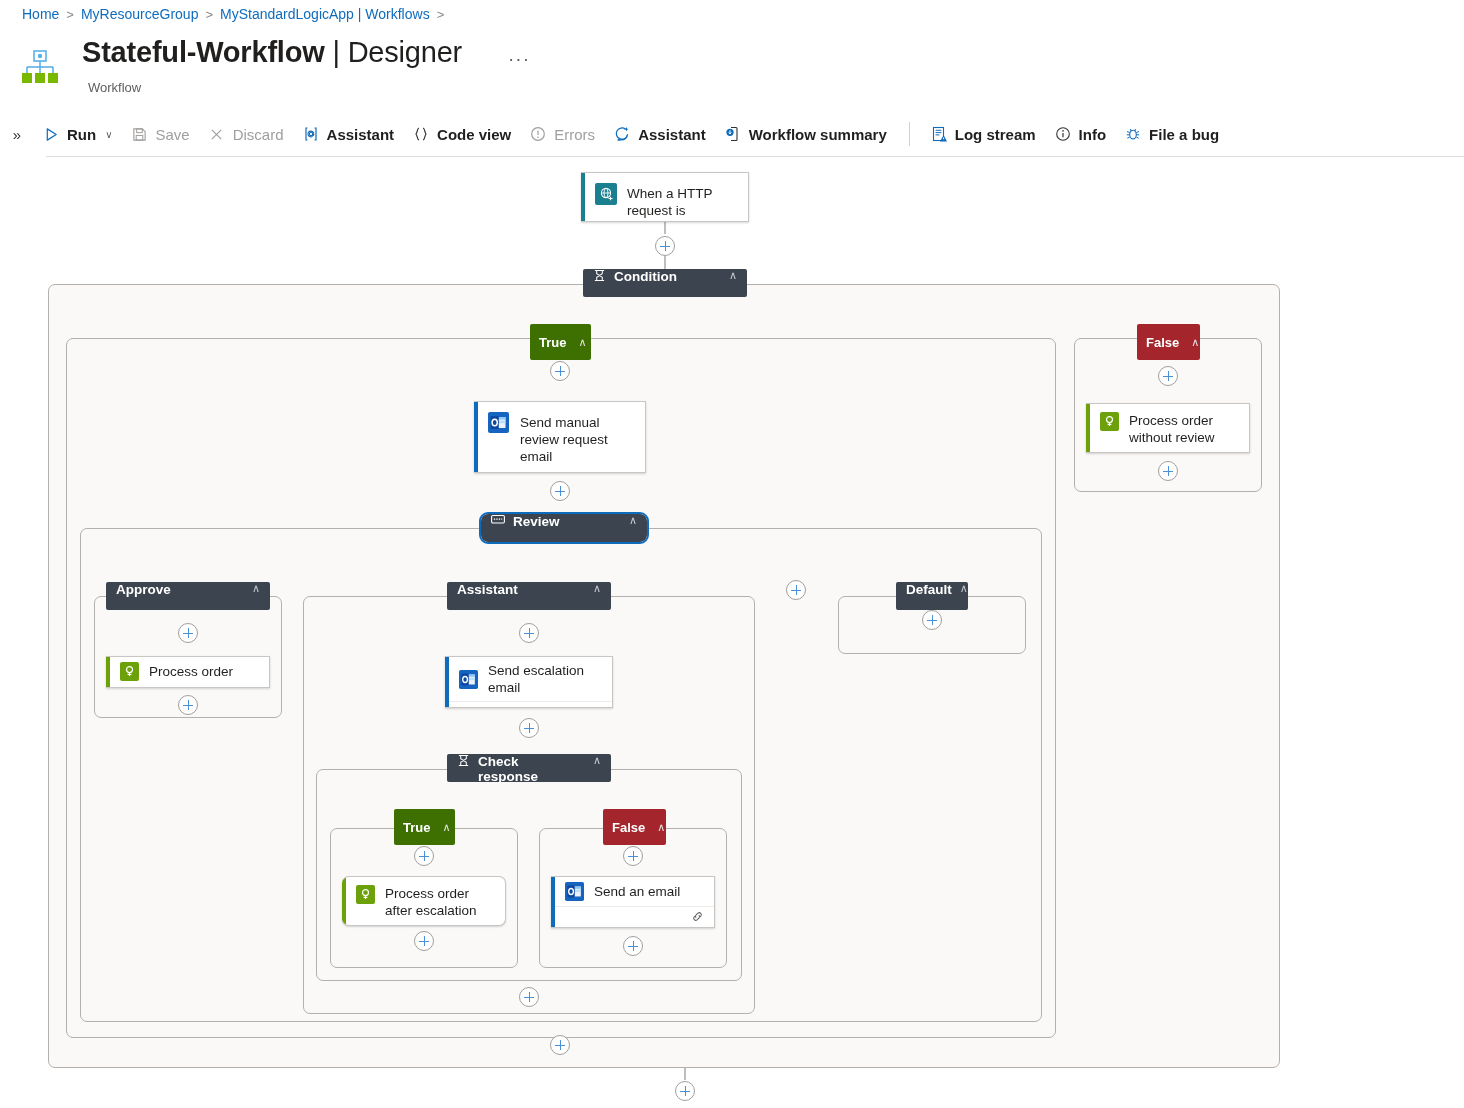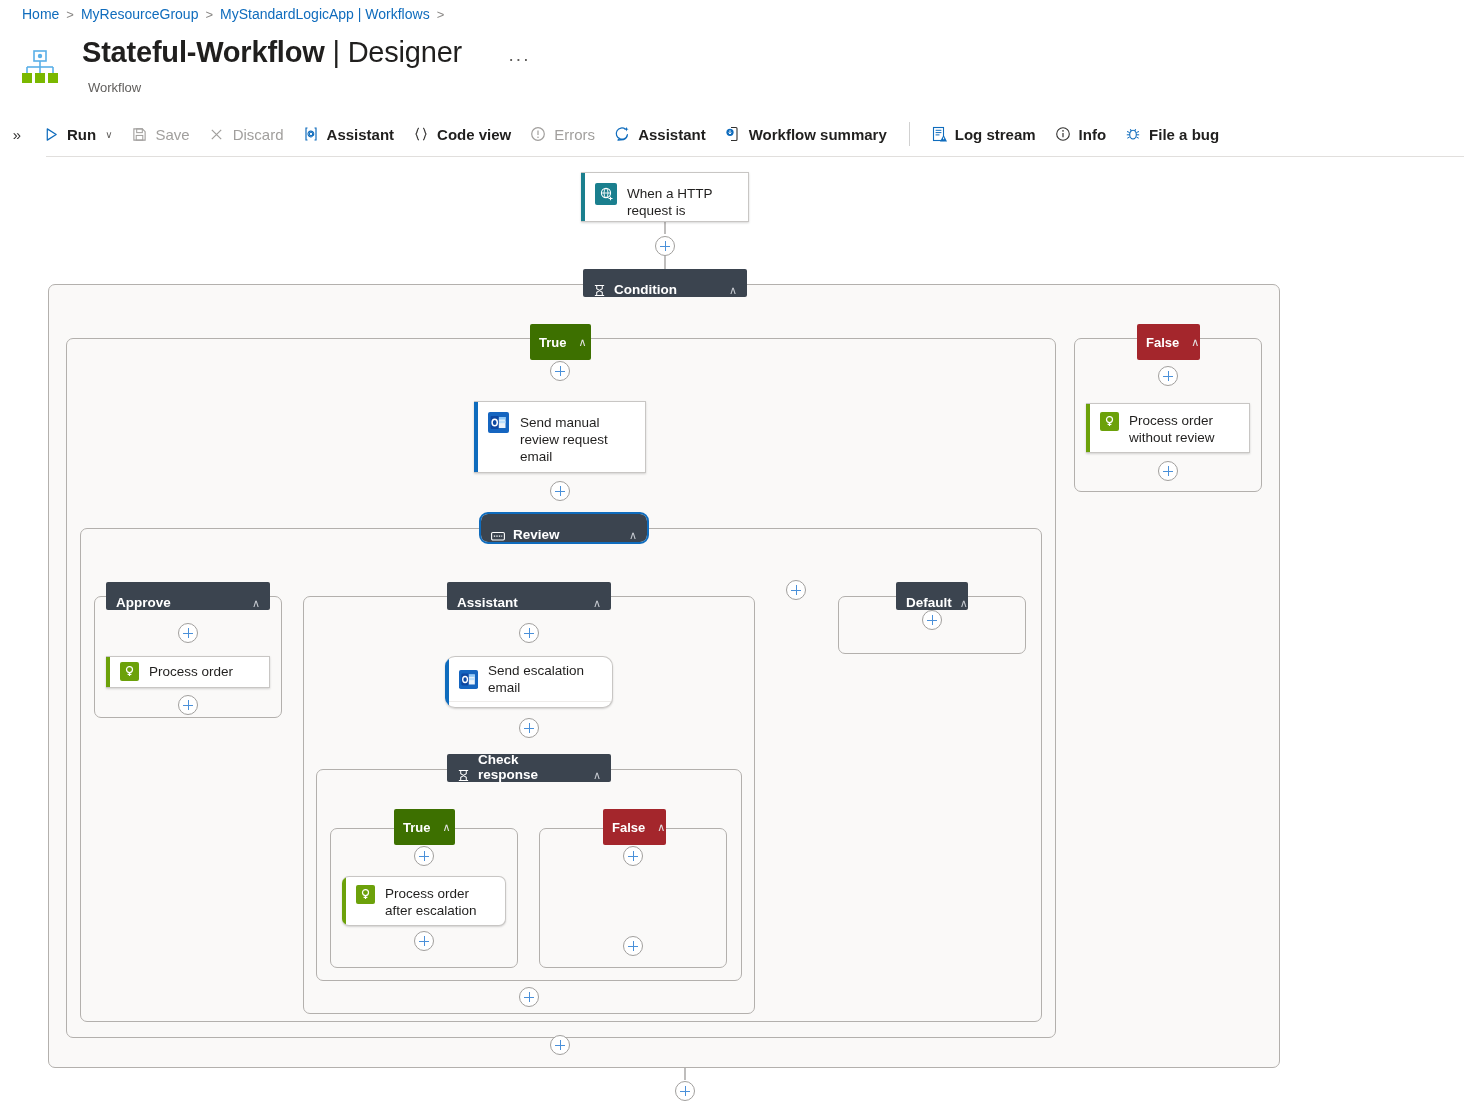--- a/index.html
+++ b/index.html
@@ -85,21 +85,21 @@
     border-radius: 7px;
   }
   .scope.inner { background: #faf9f8; }
 
   
   .hdr {
     position: absolute;
     background: #3b444f;
     color: #ffffff;
     border-radius: 2px;
-    display: flex; align-items: flex-end;
+    display: flex; align-items: flex-start;
     padding: 0 10px;
     font-size: 13.5px; font-weight: 600;
     cursor: pointer;
     height: 28px;
   }
   .hdr .hico { margin-right: 8px; display: flex; align-items: center; }
   .hdr .hcaret { margin-left: auto; font-size: 11px; font-weight: 400; color: #c7cbd1; padding-left: 14px; }
   .hdr.selected { outline: 2px solid #0f6cbd; outline-offset: 0px; border-radius: 2px; }
 
   .pill {
@@ -467,21 +467,21 @@
   </div>
   <div class="plus" style="left:178px; top:537px;"></div>
 
   <div class="scope inner" style="left:303px; top:438px; width:452px; height:418px;"></div>
   <div class="hdr" style="left:447px; top:424px; width:164px;">
     <span>Assistant</span>
     <span class="hcaret">∧</span>
   </div>
   <div class="plus" style="left:519px; top:465px;"></div>
 
-  <div class="card" style="left:445px; top:498px; width:168px; height:52px;border-radius:10px;">
+  <div class="card" style="left:445px; top:498px; width:168px; height:52px;">
     <div class="accent" style="background:#0f6cbd"></div>
     <div class="body" style="padding:5px 10px 5px 14px; align-items:center;">
       <span class="c-ico" style="width:19px;height:19px;">
         <svg width="19" height="19" viewBox="0 0 21 21">
           <rect width="21" height="21" rx="2" fill="#1565c0"></rect>
           <rect x="10" y="5" width="7.5" height="11" fill="#ffffff" opacity="0.92"></rect>
           <rect x="10" y="5" width="7.5" height="2.6" fill="#90caf9"></rect>
           <rect x="10" y="8.6" width="7.5" height="2.6" fill="#bbdefb"></rect>
           <rect x="2.6" y="4" width="8.2" height="13" rx="1.2" fill="#0d47a1"></rect>
           <ellipse cx="6.7" cy="10.5" rx="2.6" ry="3.3" fill="none" stroke="#ffffff" stroke-width="1.5"></ellipse>
@@ -532,20 +532,44 @@
     </div>
   </div>
   <div class="plus" style="left:414px; top:773px;"></div>
 
   <div class="scope inner" style="left:539px; top:670px; width:188px; height:140px;"></div>
   <div class="pill false" style="left:603px; top:651px; width:63px;">
     <span>False</span>
     <span class="hcaret">∧</span>
   </div>
   <div class="plus" style="left:623px; top:688px;"></div>
+  <div class="card" style="left:551px; top:718px; width:164px; height:52px;">
+    <div class="accent" style="background:#0f6cbd"></div>
+    <div class="body" style="padding:5px 10px 5px 14px; align-items:center;">
+      <span class="c-ico" style="width:19px;height:19px;">
+        <svg width="19" height="19" viewBox="0 0 21 21">
+          <rect width="21" height="21" rx="2" fill="#1565c0"></rect>
+          <rect x="10" y="5" width="7.5" height="11" fill="#ffffff" opacity="0.92"></rect>
+          <rect x="10" y="5" width="7.5" height="2.6" fill="#90caf9"></rect>
+          <rect x="10" y="8.6" width="7.5" height="2.6" fill="#bbdefb"></rect>
+          <rect x="2.6" y="4" width="8.2" height="13" rx="1.2" fill="#0d47a1"></rect>
+          <ellipse cx="6.7" cy="10.5" rx="2.6" ry="3.3" fill="none" stroke="#ffffff" stroke-width="1.5"></ellipse>
+        </svg>
+      </span>
+      <span class="c-label" style="padding-top:0">Send an email</span>
+    </div>
+    <div class="c-foot">
+      <span>
+        <svg width="13" height="13" viewBox="0 0 14 14">
+            <path d="M5.5 8.5 a2.3 2.3 0 0 1 0 -3.2 l2 -2 a2.3 2.3 0 0 1 3.2 3.2 l-1 1" fill="none" stroke="#605e5c" stroke-width="1.1"></path>
+            <path d="M8.5 5.5 a2.3 2.3 0 0 1 0 3.2 l-2 2 a2.3 2.3 0 0 1 -3.2 -3.2 l1 -1" fill="none" stroke="#605e5c" stroke-width="1.1"></path>
+          </svg>
+      </span>
+    </div>
+  </div>
   <div class="plus" style="left:623px; top:778px;"></div>
 
   <div class="plus" style="left:519px; top:829px;"></div>
 
   <div class="plus" style="left:786px; top:422px;"></div>
 
   <div class="scope inner" style="left:838px; top:438px; width:188px; height:58px;"></div>
   <div class="hdr" style="left:896px; top:424px; width:72px;">
     <span>Default</span>
     <span class="hcaret" style="padding-left:8px">∧</span>

